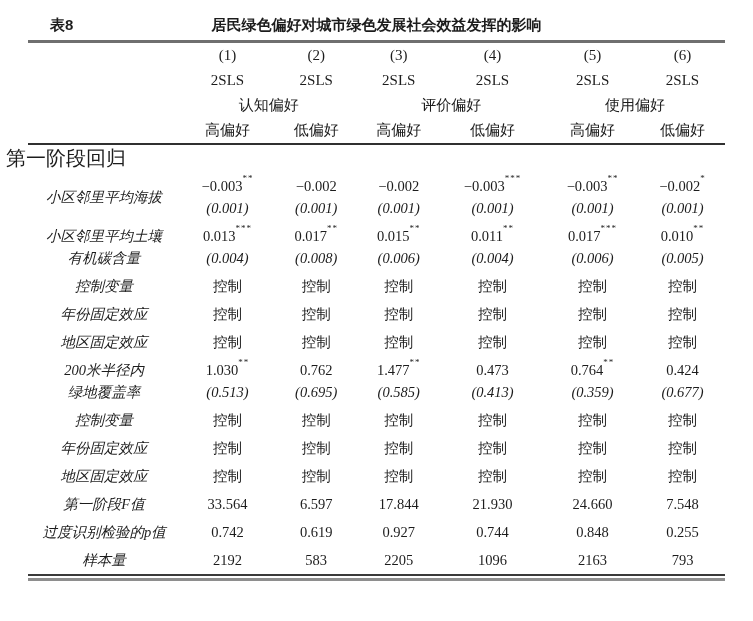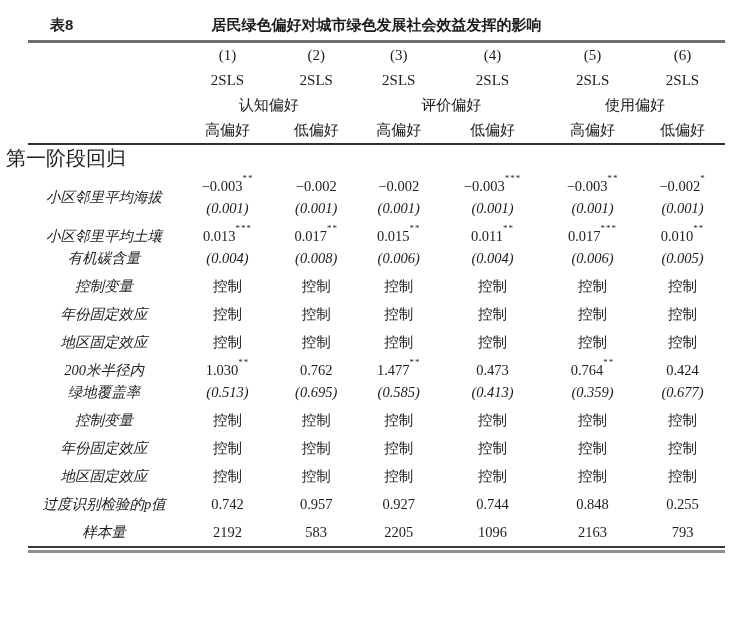--- a/index.html
+++ b/index.html
@@ -230,24 +230,35 @@
           </th>
           <td class="plain">控制</td>
           <td class="plain">控制</td>
           <td class="plain">控制</td>
           <td class="plain">控制</td>
           <td class="plain">控制</td>
           <td class="plain">控制</td>
         </tr>
         <tr class="plain-row">
           <th class="rlabel">
+            <div class="lbl-line">第一阶段F值</div>
+          </th>
+          <td class="plain">33.564</td>
+          <td class="plain">6.597</td>
+          <td class="plain">17.844</td>
+          <td class="plain">21.930</td>
+          <td class="plain">24.660</td>
+          <td class="plain">7.548</td>
+        </tr>
+        <tr class="plain-row">
+          <th class="rlabel">
             <div class="lbl-line">过度识别检验的p值</div>
           </th>
           <td class="plain">0.742</td>
-          <td class="plain">0.957</td>
+          <td class="plain">0.619</td>
           <td class="plain">0.927</td>
           <td class="plain">0.744</td>
           <td class="plain">0.848</td>
           <td class="plain">0.255</td>
         </tr>
         <tr class="plain-row">
           <th class="rlabel">
             <div class="lbl-line">样本量</div>
           </th>
           <td class="plain">2192</td>

